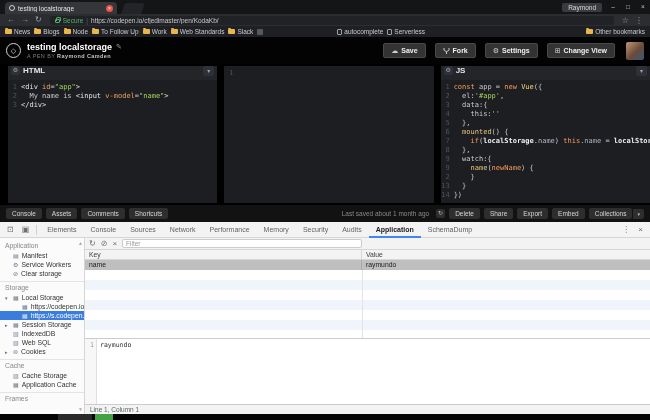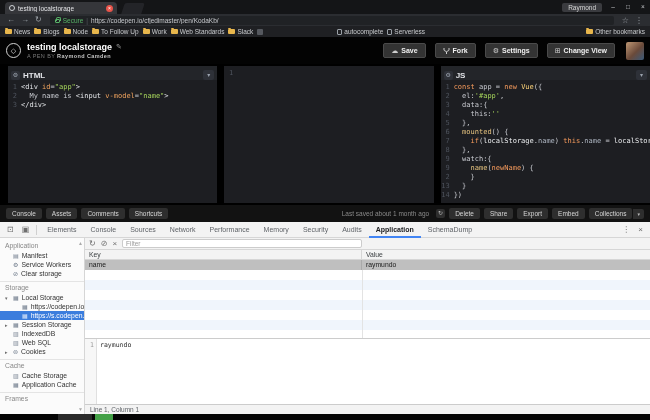--- a/index.html
+++ b/index.html
@@ -52,30 +52,30 @@
   .pencil{color:#9a9a9a;font-size:7px}
   .byline{font-size:5.5px;color:#7a7a7a;letter-spacing:.4px;margin-top:1px}
   .byline b{color:#c4c4c4;font-weight:bold}
   .hdr-btn{height:15px;display:flex;align-items:center;gap:3px;background:#333;border:1px solid #4a4a4a;border-radius:2px;padding:0 7px;color:#f0f0f0;font-size:7px;font-weight:bold;margin-left:3px}
   .hdr-btn .bi{font-weight:normal;color:#cfcfcf;font-size:7px}
   .avatar{width:18px;height:18px;border-radius:2px;background:linear-gradient(135deg,#b08a6a 10%,#6a4a3a 55%,#3a5a7a 100%);margin-left:5px;flex:none}
 
   
   .editors{height:141px;background:#000;display:flex;gap:7px;padding:2px 0 2px 8px;flex:none}
   .panel{flex:1;background:#1d1e22;display:flex;flex-direction:column;min-width:0}
-  .panel-hdr{height:14px;background:#232529;display:flex;align-items:flex-end;padding:0 3px;gap:3px;flex:none}
+  .panel-hdr{height:14px;background:#232529;display:flex;align-items:flex-start;padding:0 3px;gap:3px;flex:none}
   .gearbox{width:9px;height:9px;background:#2e3138;border-radius:2px;color:#9aa2ad;font-size:6px;line-height:9px;text-align:center;flex:none}
   .panel-label{font-size:8px;font-weight:bold;color:#e2e4e8}
   .panel-caret{margin-left:auto;width:11px;height:10px;background:#2e3138;border-radius:2px;color:#9aa2ad;font-size:6px;line-height:10px;text-align:center}
   .panel-body{flex:1;padding-top:3px;overflow:hidden}
   .code-line{display:flex;height:9px;line-height:9px;font-size:7px;font-family:"DejaVu Sans Mono",monospace;white-space:pre}
   .ln{width:13px;text-align:right;padding-right:4px;color:#4d525c;flex:none}
   .tok-p{color:#c8cad0}.tok-tag{color:#e4e6e9}.tok-attr{color:#f0a35e}.tok-str{color:#a8d75c}
   .tok-kw{color:#f59a5c}.tok-cls{color:#ffd479}.tok-fn{color:#e8c580}
-  .tok-glob{color:#eceef0;font-weight:normal}.tok-prop{color:#aeb6c2}.tok-arg{color:#f59a5c}
+  .tok-glob{color:#eceef0;font-weight:bold}.tok-prop{color:#aeb6c2}.tok-arg{color:#f59a5c}
 
   
   .pen-footer{height:17px;background:#121212;display:flex;align-items:center;padding:0 6px;gap:4px;flex:none}
   .ftr-btn{background:#2e2e2e;border-radius:2px;padding:2px 6px;color:#d6d6d6;font-size:6.5px}
   .ftr-spacer{flex:1}
   .saved{color:#8a8a8a;font-size:6.5px;margin-right:3px}
   .hist{width:9px;height:9px;background:#2e2e2e;border-radius:2px;color:#bbb;font-size:6px;line-height:9px;text-align:center}
   .collections{display:flex;align-items:center;gap:0}
   .col-caret{background:#2e2e2e;border-radius:0 2px 2px 0;padding:2px 4px;color:#bbb;font-size:5px;margin-left:1px}
 

